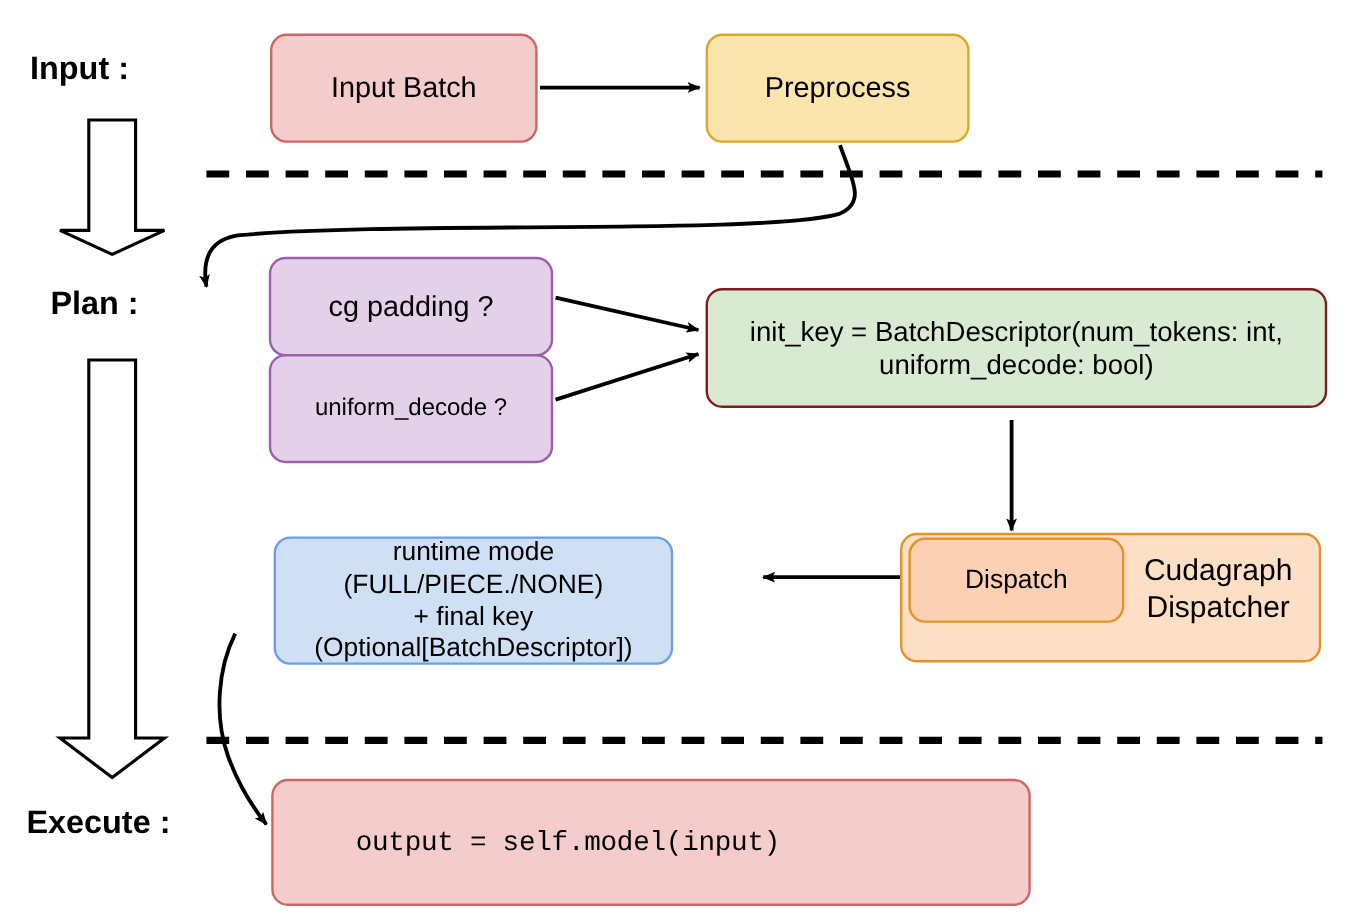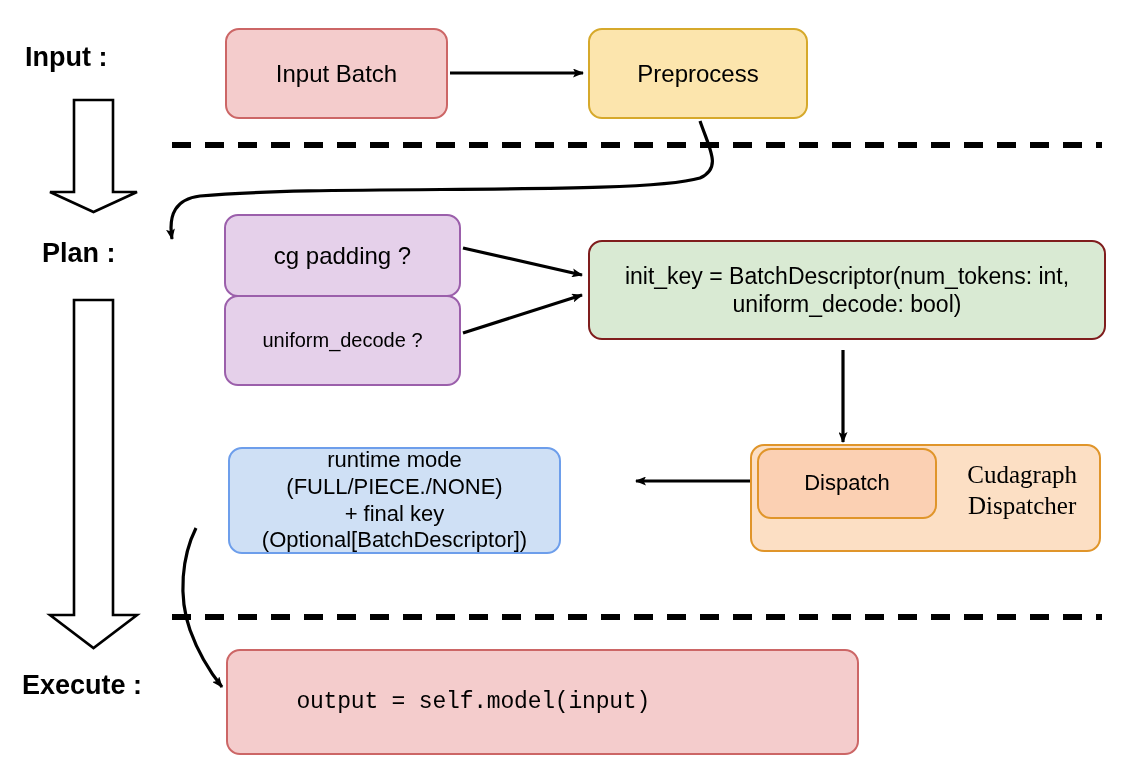--- a/index.html
+++ b/index.html
@@ -21,21 +21,21 @@
   .n-preprocess{left:588px;top:28px;width:220px;height:91px;
         background:#fce5ad;border:2px solid #d6a92b;font-size:24px;}
   .n-cg-padding{left:224px;top:214px;width:237px;height:83px;
         background:#e5d0ea;border:2px solid #9b5fab;font-size:24px;}
   .n-uniform-decode{left:224px;top:295px;width:237px;height:91px;
         background:#e5d0ea;border:2px solid #9b5fab;font-size:20px;}
   .n-init-key{left:588px;top:240px;width:518px;height:100px;
         background:#d9ead3;border:2px solid #7f1d1d;font-size:23px;padding:0 12px;}
   .n-cudagraph{left:750px;top:444px;width:351px;height:108px;
         background:#fcdfc4;border:2px solid #e0952a;font-size:25px;
-        align-items:flex-start;justify-content:flex-end;padding:14px 22px 0 0;font-family:Liberation Serif, serif;}
+        align-items:flex-start;justify-content:flex-end;padding:14px 22px 0 0;}
   .n-dispatch{left:757px;top:448px;width:180px;height:71px;
         background:#fbd0b3;border:2px solid #e0952a;font-size:22px;}
   .n-runtime{left:228px;top:447px;width:333px;height:107px;
         background:#cfe0f5;border:2px solid #6d9eeb;font-size:22px;}
   .n-code{left:226px;top:649px;width:633px;height:106px;
         background:#f4cccc;border:2px solid #cc6666;font-size:23px;
         padding-left:14px;letter-spacing:-0.2px;}
   .n-code .codeline{display:block;}
 </style>
 </head>

